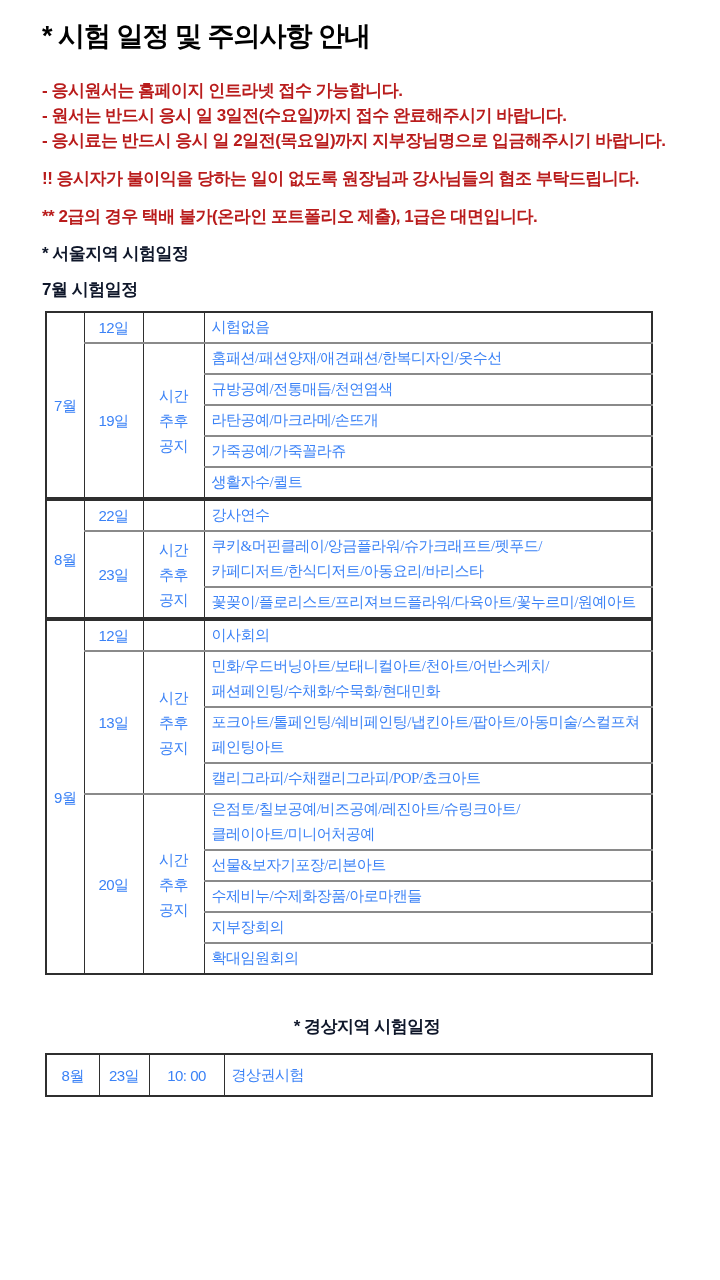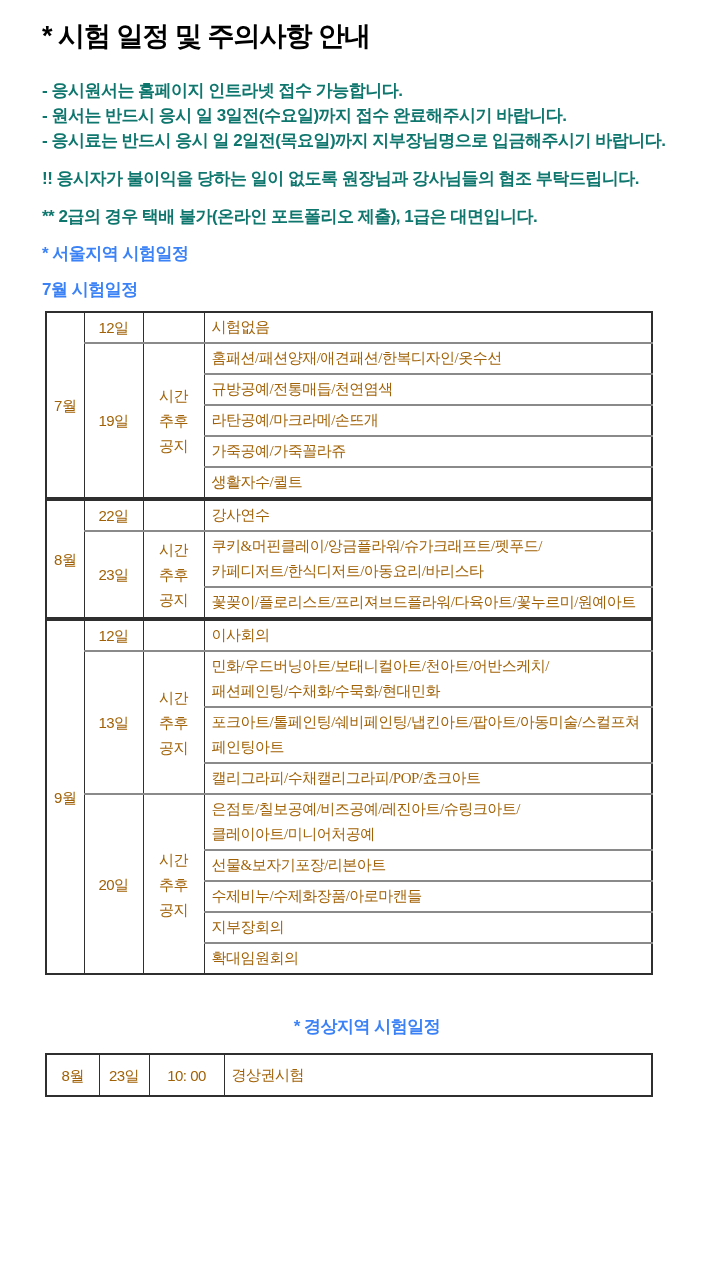--- a/index.html
+++ b/index.html
@@ -17,28 +17,28 @@
     font-weight: 800;
     letter-spacing: -1px;
     margin: 8px 0 24px 0;
     color: #000;
   }
   .note-line {
     font-size: 17px;
     font-weight: 700;
     letter-spacing: -0.5px;
     line-height: 25px;
-    color: #0f766e;
+    color: #b91c1c;
   }
   .gap-block { margin-top: 13px; }
   .section-heading {
     font-size: 17px;
     font-weight: 700;
     letter-spacing: -0.5px;
-    color: #3b82f6;
+    color: #0f172a;
     margin-top: 13px;
   }
   .table-heading-first { margin-top: 13px; margin-bottom: 10px; }
   .table-heading { margin-top: 46px; margin-bottom: 10px; }
   .table-heading-last { margin-top: 40px; margin-bottom: 15px; text-align: center; }
 
   table.sched {
     border-collapse: collapse;
     table-layout: fixed;
     width: 608px;
@@ -46,21 +46,21 @@
     border: 2px solid #2f2f2f;
   }
   table.sched td {
     border: 1.5px solid #2f2f2f;
     border-top: 2px solid #8a8a8a;
     font-size: 15px;
     font-weight: 400;
     line-height: 25px;
     padding: 2px 7px;
     vertical-align: middle;
-    color: #a16207;
+    color: #3b82f6;
     letter-spacing: -0.5px;
     overflow: hidden;
   }
   table.sched tr:first-child td { border-top: 2px solid #2f2f2f; }
   table.sched tr:last-child td { border-bottom: 2px solid #2f2f2f; }
 
   td.c-month, td.c-day, td.c-time { text-align: center; }
   td.c-time { white-space: pre-line; line-height: 32px; }
   td.c-event { text-align: left; white-space: pre-line; word-break: break-all; font-family: Liberation Serif, serif; }
 

